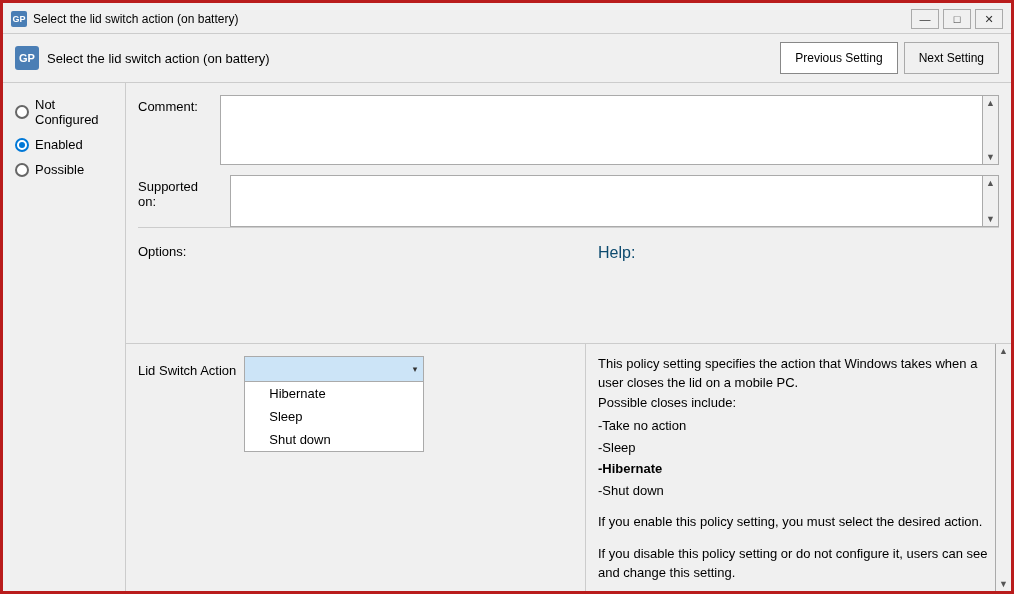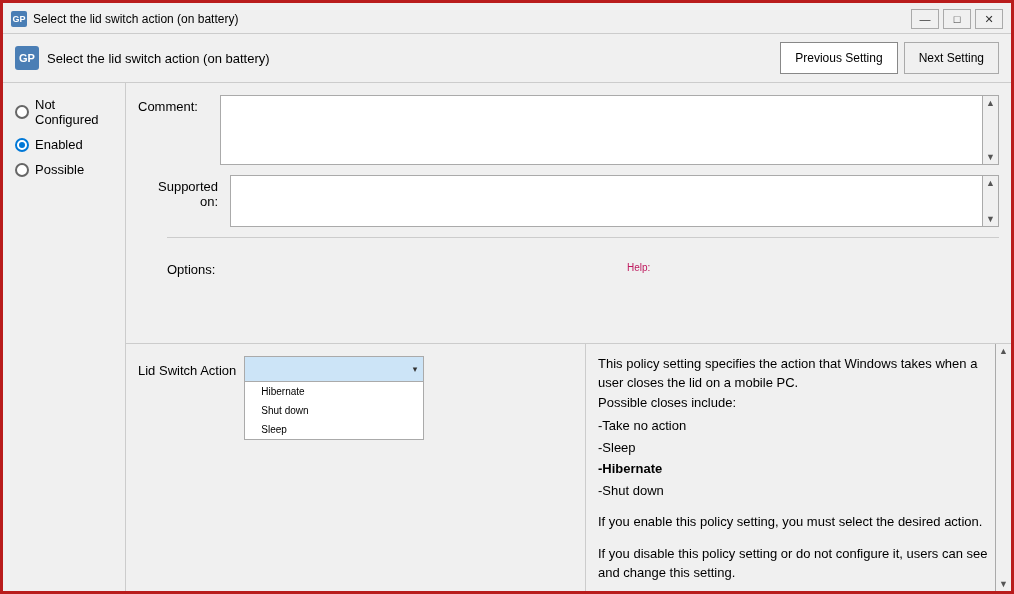--- a/index.html
+++ b/index.html
@@ -208,47 +208,44 @@
       padding: 2px 0;
     }
     .scroll-arrow {
       font-size: 9px;
       color: #555;
       cursor: pointer;
     }
     .supported-section {
       display: flex;
       gap: 12px;
-      margin-bottom: 10px;
-      text-align: right;
     }
     .supported-box {
       flex: 1;
       height: 52px;
       border: 1px solid #aaa;
       background: white;
       position: relative;
     }
 
     .options-help-row {
       display: flex;
       border-top: 1px solid #ccc;
-      padding: 24px 0 4px 0;
-      margin-left: 29px;
+      padding: 16px 0 4px 0;
     }
     .options-label {
       font-size: 13px;
       font-weight: 400;
       color: #000;
       width: 460px;
     }
     .help-label {
-      font-size: 10px;
+      font-size: 16px;
       font-weight: 400;
-      color: #be185d;
+      color: #0c4a6e;
     }
 
     .bottom-panels {
       display: flex;
       flex: 1;
       border-top: 1px solid #ccc;
       overflow: hidden;
     }
     .options-panel {
       width: 460px;
@@ -292,22 +289,22 @@
       position: absolute;
       top: 100%;
       left: 0;
       width: 100%;
       background: white;
       border: 1px solid #aaa;
       border-top: none;
       z-index: 10;
     }
     .dropdown-item {
-      padding: 4px 16px;
-      font-size: 10px;
+      padding: 4px 24px;
+      font-size: 13px;
       cursor: pointer;
       color: #000;
     }
 
     .help-panel {
       flex: 1;
       padding: 10px 12px;
       overflow-y: auto;
       position: relative;
     }
@@ -425,22 +422,22 @@
         <div class="options-panel">
           <div class="lid-switch-row">
             <span class="lid-switch-label">Lid Switch Action</span>
             <div class="dropdown-container">
               <div class="dropdown-btn">
                 <span></span>
                 <span class="dropdown-arrow">▾</span>
               </div>
               <div class="dropdown-list">
                 <div class="dropdown-item">Hibernate</div>
+                <div class="dropdown-item">Sleep</div>
                 <div class="dropdown-item">Shut down</div>
-                <div class="dropdown-item">Sleep</div>
               </div>
             </div>
           </div>
         </div>
 
         <div class="help-panel" style="padding-right:22px;">
           <div class="help-text">
             <p style="">This policy setting specifies the action that Windows takes when a user closes the lid on a mobile PC.</p>
             <p style="margin-bottom:4px;">Possible closes include:</p>
             <p style="margin-bottom:2px;">-Take no action</p>

